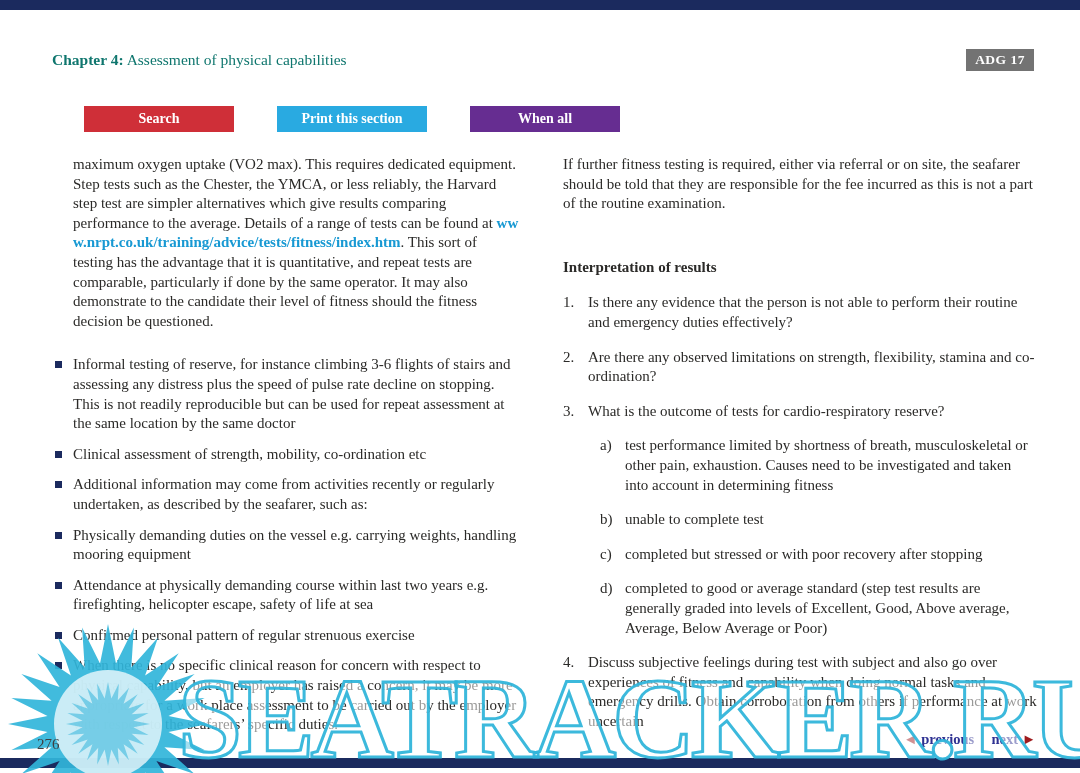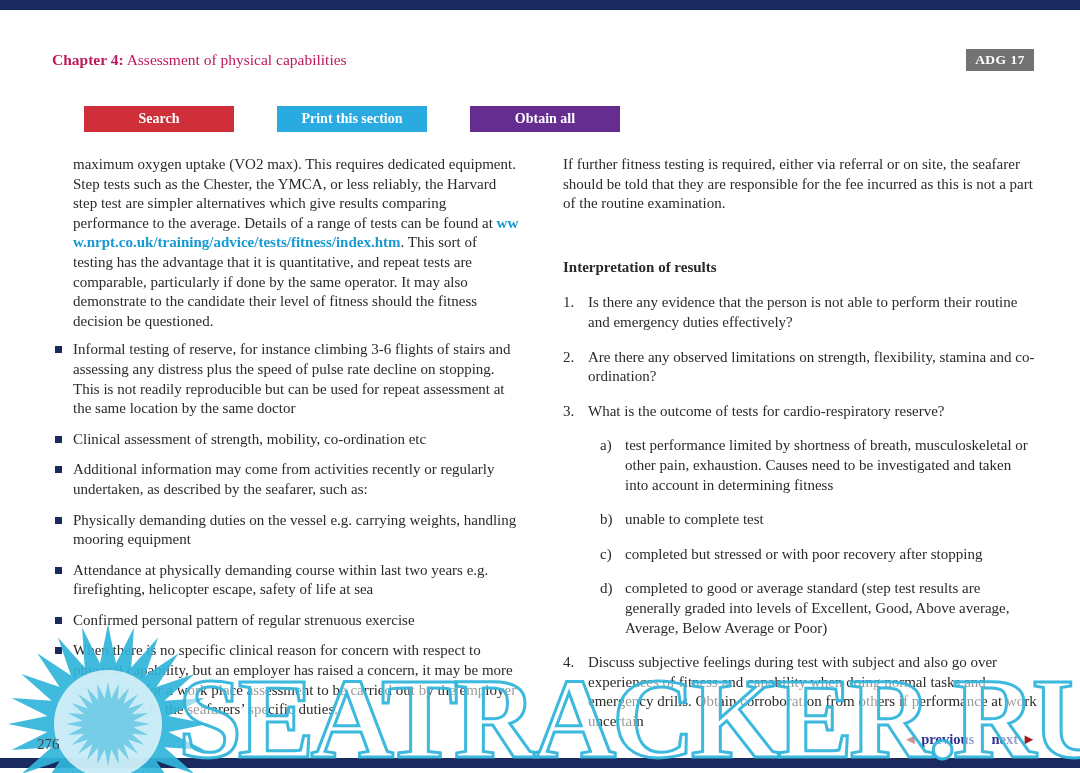--- a/index.html
+++ b/index.html
@@ -5,37 +5,37 @@
   * { margin:0; padding:0; box-sizing:border-box; }
   html,body { width:1080px; height:773px; }
   body {
     position:relative; background:#ffffff; overflow:hidden;
     font-family:"Liberation Serif", serif; color:#2b2a28;
   }
   .topbar    { position:absolute; left:0; top:0;    width:100%; height:10px; background:#1b2a5e; }
   .bottombar { position:absolute; left:0; top:758px; width:100%; height:10px; background:#1b2a5e; }
 
   .header { position:absolute; left:52px; right:46px; top:49px; display:flex; justify-content:space-between; align-items:center; }
-  .chapter { font-size:15.5px; color:#be185d; }
+  .chapter { font-size:15.5px; color:#0f766e; }
   .chapter .chlabel { font-weight:bold; }
   .badge { background:#737373; color:#fff; font-weight:bold; font-size:13.5px; padding:3px 9px; letter-spacing:.5px; }
 
   .toolbar { position:absolute; left:52px; top:106px; display:flex; gap:11px; }
   .btn { width:150px; height:26px; display:flex; align-items:center; justify-content:center;
          color:#fff; font-weight:bold; font-size:14px; cursor:pointer;margin-left:32px; }
   .btn-search   { background:#cf2f38; }
   .btn-contents { background:#1b2a5e; }
   .btn-printsec { background:#29aae1; }
   .btn-printall { background:#662d91; }
 
   .content { position:absolute; left:52px; top:155px; width:985px; display:flex; }
   .colL { width:468px; margin-right:43px; font-size:15px; line-height:19.6px; }
   .colR { width:474px; font-size:15px; line-height:19.6px; }
 
-  .para { padding-left:21px; margin-bottom:9px; }
+  .para { padding-left:21px; margin-bottom:24px; }
   .link { color:#1899d3; font-weight:bold; text-decoration:none; word-break:break-all; }
 
   .bitem { position:relative; padding-left:21px; margin-bottom:11px; }
   .bsq   { position:absolute; left:3px; top:6px; width:7px; height:7px; background:#1b2a5e; }
 
   .intro { margin-bottom:18px; }
   .h-interp { font-weight:bold; margin-bottom:16px;margin-top:44px; }
   .oitem { display:flex; margin-bottom:15px; }
   .onum  { flex:none; width:25px; }
   .otext { flex:1; }
@@ -64,21 +64,21 @@
 <div class="header">
   <div class="chapter">
     <span class="chlabel">Chapter 4:</span><span> Assessment of physical capabilities</span>
   </div>
   <div class="badge">ADG 17</div>
 </div>
 
 <div class="toolbar">
   <div class="btn btn-search">Search</div>
   <div class="btn btn-printsec">Print this section</div>
-  <div class="btn btn-printall">Obtain all</div>
+  <div class="btn btn-printall">When all</div>
 </div>
 
 <div class="content">
 
   <div class="colL">
     <div class="para">
       <span>maximum oxygen uptake (VO2 max). This requires dedicated equipment. Step tests such as the Chester, the YMCA, or less reliably, the Harvard step test are simpler alternatives which give results comparing performance to the average. Details of a range of tests can be found at </span><a href="#" class="link">www.nrpt.co.uk/training/advice/tests/fitness/index.htm</a><span>. This sort of testing has the advantage that it is quantitative, and repeat tests are comparable, particularly if done by the same operator. It may also demonstrate to the candidate their level of fitness should the fitness decision be questioned.</span>
     </div>
 
     <div class="bitem">

